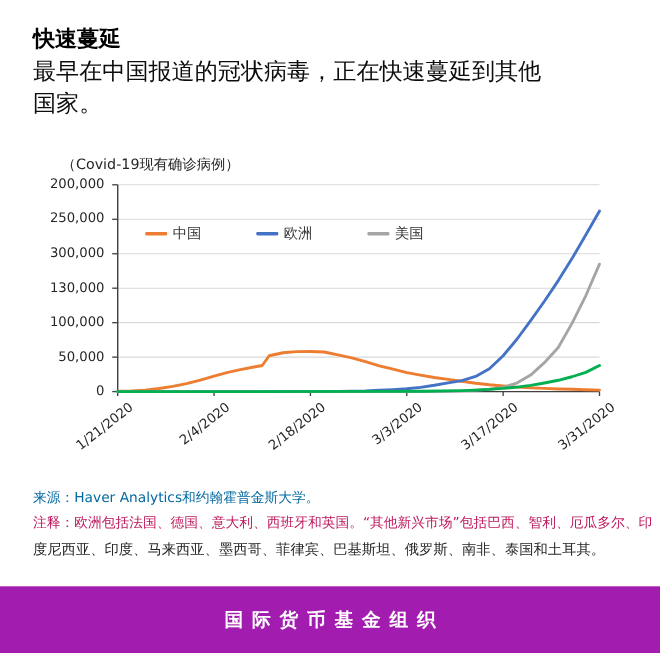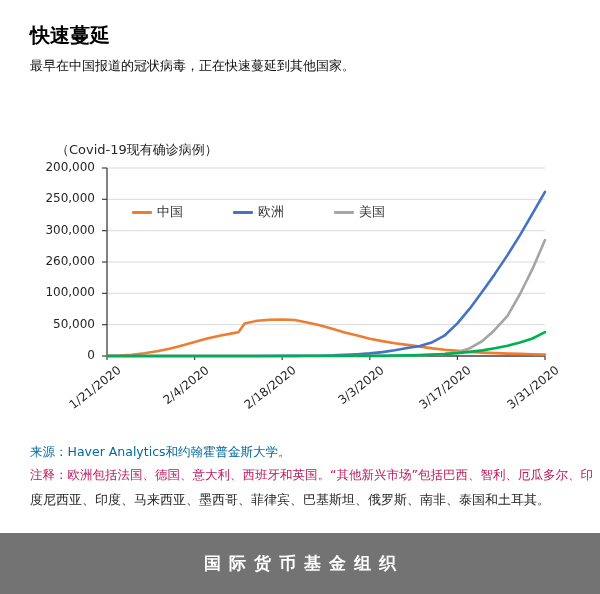--- a/index.html
+++ b/index.html
@@ -1,21 +1,21 @@
 <!DOCTYPE html>
 <html><head>
 <meta charset="utf-8">
 <style>
   html,body{margin:0;padding:0;}
   body{
     width:600px;height:594px;position:relative;background:#ffffff;overflow:hidden;
     font-family:"DejaVu Sans","Liberation Sans",sans-serif;
   }
   .page-title{position:absolute;left:30px;top:22px;font-size:20px;font-weight:700;color:#000;}
-  .page-subtitle{position:absolute;left:30px;top:51px;width:480px;font-size:13px;line-height:29px;color:#0d0d0d;}
+  .page-subtitle{position:absolute;left:30px;top:51px;width:480px;font-size:21px;line-height:29px;color:#0d0d0d;}
   .chart-title{position:absolute;left:56px;top:141px;font-size:13px;color:#262626;}
   #chart-svg{position:absolute;left:0;top:0;pointer-events:none;}
   .ylabel{position:absolute;left:28px;width:67px;text-align:right;font-size:12px;color:#262626;}
   .xlabel{position:absolute;top:363px;font-size:12px;color:#262626;white-space:nowrap;
           transform-origin:100% 0;transform:translateX(-100%) rotate(-38deg);}
   .legend{position:absolute;left:132px;top:203px;display:flex;gap:50px;align-items:center;}
   .legend-item{display:flex;align-items:center;gap:5px;font-size:13px;color:#333;white-space:nowrap;font-family:Liberation Serif, serif;}
   .legend-dash{width:20px;height:3px;border-radius:1px;}
   .source-line{position:absolute;left:30px;top:444px;font-size:12.5px;color:#0369a1;white-space:nowrap;}
   .note-line1{position:absolute;left:30px;top:467px;font-size:12.5px;color:#be185d;white-space:nowrap;}
@@ -56,21 +56,21 @@
     <polyline points="107.0,355.7 119.5,355.5 132.0,354.8 144.5,353.2 157.1,351.2 169.6,348.8 182.1,345.5 194.6,342.0 207.1,338.6 219.6,335.8 232.1,333.4 238.4,332.3 244.7,323.4 257.2,320.7 269.7,319.7 282.2,319.5 294.7,320.0 307.2,322.6 319.7,325.3 332.3,328.7 344.8,332.6 357.3,335.6 369.8,338.8 382.3,341.1 394.8,343.2 407.3,344.9 419.9,346.6 432.4,348.4 444.9,349.8 457.4,350.9 469.9,351.9 482.4,352.6 494.9,353.1 507.5,353.6 520.0,353.9 532.5,354.3 545.0,354.6" fill="none" stroke="#ED7D31" stroke-width="2.6" stroke-linejoin="round" stroke-linecap="round"></polyline>
     <polyline points="107.0,356.0 169.6,356.0 232.1,356.0 282.2,355.9 294.7,355.9 307.2,355.8 319.7,355.7 332.3,355.4 344.8,354.8 357.3,354.2 369.8,353.4 382.3,352.1 394.8,350.2 407.3,348.0 419.9,346.0 432.4,342.2 444.9,335.3 457.4,323.4 469.9,308.4 482.4,291.5 494.9,273.9 507.5,255.1 520.0,235.1 532.5,213.7 545.0,191.8" fill="none" stroke="#4472C4" stroke-width="2.6" stroke-linejoin="round" stroke-linecap="round"></polyline>
     <polyline points="107.0,356.0 232.1,356.0 357.3,356.0 382.3,355.9 407.3,355.6 419.9,355.4 432.4,354.7 444.9,353.9 457.4,352.2 469.9,348.2 482.4,341.0 494.9,329.7 507.5,315.9 520.0,294.0 532.5,268.9 545.0,240.1" fill="none" stroke="#A5A5A5" stroke-width="2.6" stroke-linejoin="round" stroke-linecap="round"></polyline>
     <polyline points="107.0,356.0 232.1,356.0 357.3,355.8 382.3,355.7 407.3,355.4 419.9,355.1 432.4,354.6 444.9,354.0 457.4,353.1 469.9,351.9 482.4,350.4 494.9,348.2 507.5,345.7 520.0,342.5 532.5,338.5 545.0,332.2" fill="none" stroke="#00B050" stroke-width="2.6" stroke-linejoin="round" stroke-linecap="round"></polyline>
   </svg>
 
 <div id="chart-labels">
     <div class="ylabel" style="top: 348px;">0</div>
     <div class="ylabel" style="top: 316.667px;">50,000</div>
     <div class="ylabel" style="top: 285.333px;">100,000</div>
-    <div class="ylabel" style="top: 254px;">260,000</div>
+    <div class="ylabel" style="top: 254px;">130,000</div>
     <div class="ylabel" style="top: 222.667px;">300,000</div>
     <div class="ylabel" style="top: 191.333px;">250,000</div>
     <div class="ylabel" style="top: 160px;">200,000</div>
     <div class="xlabel" style="left: 115px;">1/21/2020</div>
     <div class="xlabel" style="left: 202.6px;">2/4/2020</div>
     <div class="xlabel" style="left: 290.2px;">2/18/2020</div>
     <div class="xlabel" style="left: 377.8px;">3/3/2020</div>
     <div class="xlabel" style="left: 465.4px;">3/17/2020</div>
     <div class="xlabel" style="left: 553px;">3/31/2020</div>
   </div>
@@ -87,15 +87,15 @@
     <div class="legend-item">
       <span class="legend-dash" style="background: rgb(165, 165, 165);"></span>
       <span>美国</span>
     </div>
   </div>
 
 <div class="source-line">来源：Haver Analytics和约翰霍普金斯大学。</div>
 <div class="note-line1">注释：欧洲包括法国、德国、意大利、西班牙和英国。“其他新兴市场”包括巴西、智利、厄瓜多尔、印</div>
 <div class="note-line2">度尼西亚、印度、马来西亚、墨西哥、菲律宾、巴基斯坦、俄罗斯、南非、泰国和土耳其。</div>
 
-<div class="footer-bar" style="background: #737373;">
+<div class="footer-bar" style="background: #a21caf;">
   <span class="footer-bar-label">国际货币基金组织</span>
 </div>
 
 </body></html>

